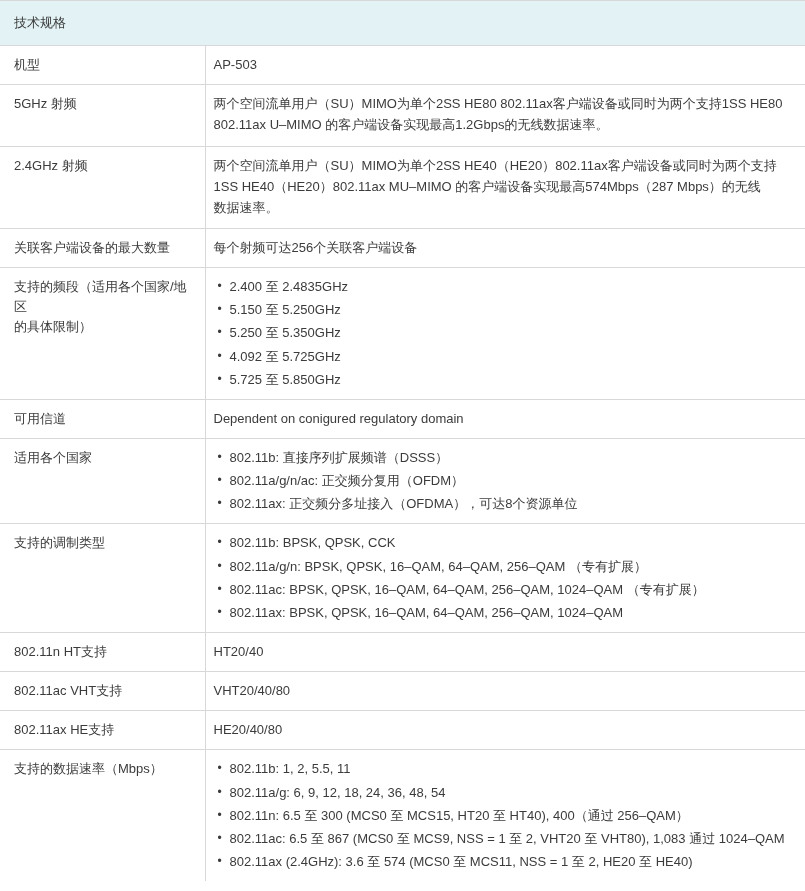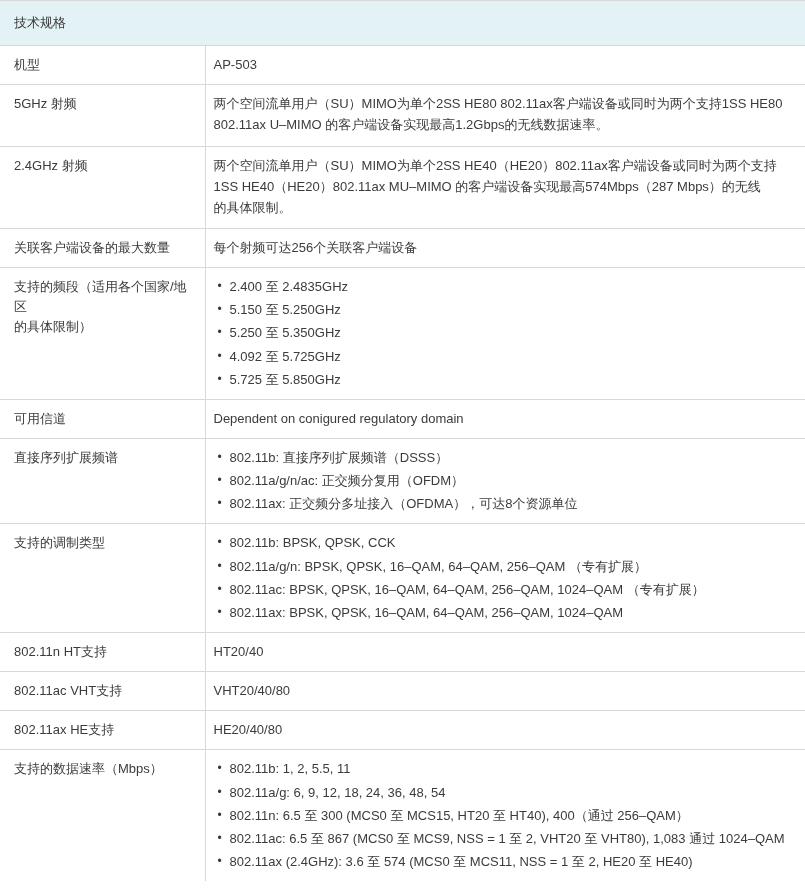--- a/index.html
+++ b/index.html
@@ -88,21 +88,21 @@
             <div>802.11ax U–MIMO 的客户端设备实现最高1.2Gbps的无线数据速率。</div>
           </div>
         </td>
       </tr>
       <tr>
         <td class="label-cell">2.4GHz 射频</td>
         <td class="value-cell vcol-left">
           <div class="plain-lines">
             <div>两个空间流单用户（SU）MIMO为单个2SS HE40（HE20）802.11ax客户端设备或同时为两个支持</div>
             <div>1SS HE40（HE20）802.11ax MU–MIMO 的客户端设备实现最高574Mbps（287 Mbps）的无线</div>
-            <div>的具体限制。</div>
+            <div>数据速率。</div>
           </div>
         </td>
       </tr>
       <tr>
         <td class="label-cell">关联客户端设备的最大数量</td>
         <td class="value-cell vcol-left">每个射频可达256个关联客户端设备</td>
       </tr>
       <tr>
         <td class="label-cell">
           <div>支持的频段（适用各个国家/地区</div>
@@ -116,21 +116,21 @@
             <li>4.092 至 5.725GHz</li>
             <li>5.725 至 5.850GHz</li>
           </ul>
         </td>
       </tr>
       <tr>
         <td class="label-cell">可用信道</td>
         <td class="value-cell vcol-left">Dependent on conigured regulatory domain</td>
       </tr>
       <tr>
-        <td class="label-cell">直接序列扩展频谱</td>
+        <td class="label-cell">适用各个国家</td>
         <td class="value-cell vcol-left">
           <ul class="bullets">
             <li>802.11b: 直接序列扩展频谱（DSSS）</li>
             <li>802.11a/g/n/ac: 正交频分复用（OFDM）</li>
             <li>802.11ax: 正交频分多址接入（OFDMA），可达8个资源单位</li>
           </ul>
         </td>
       </tr>
       <tr>
         <td class="label-cell">支持的调制类型</td>

